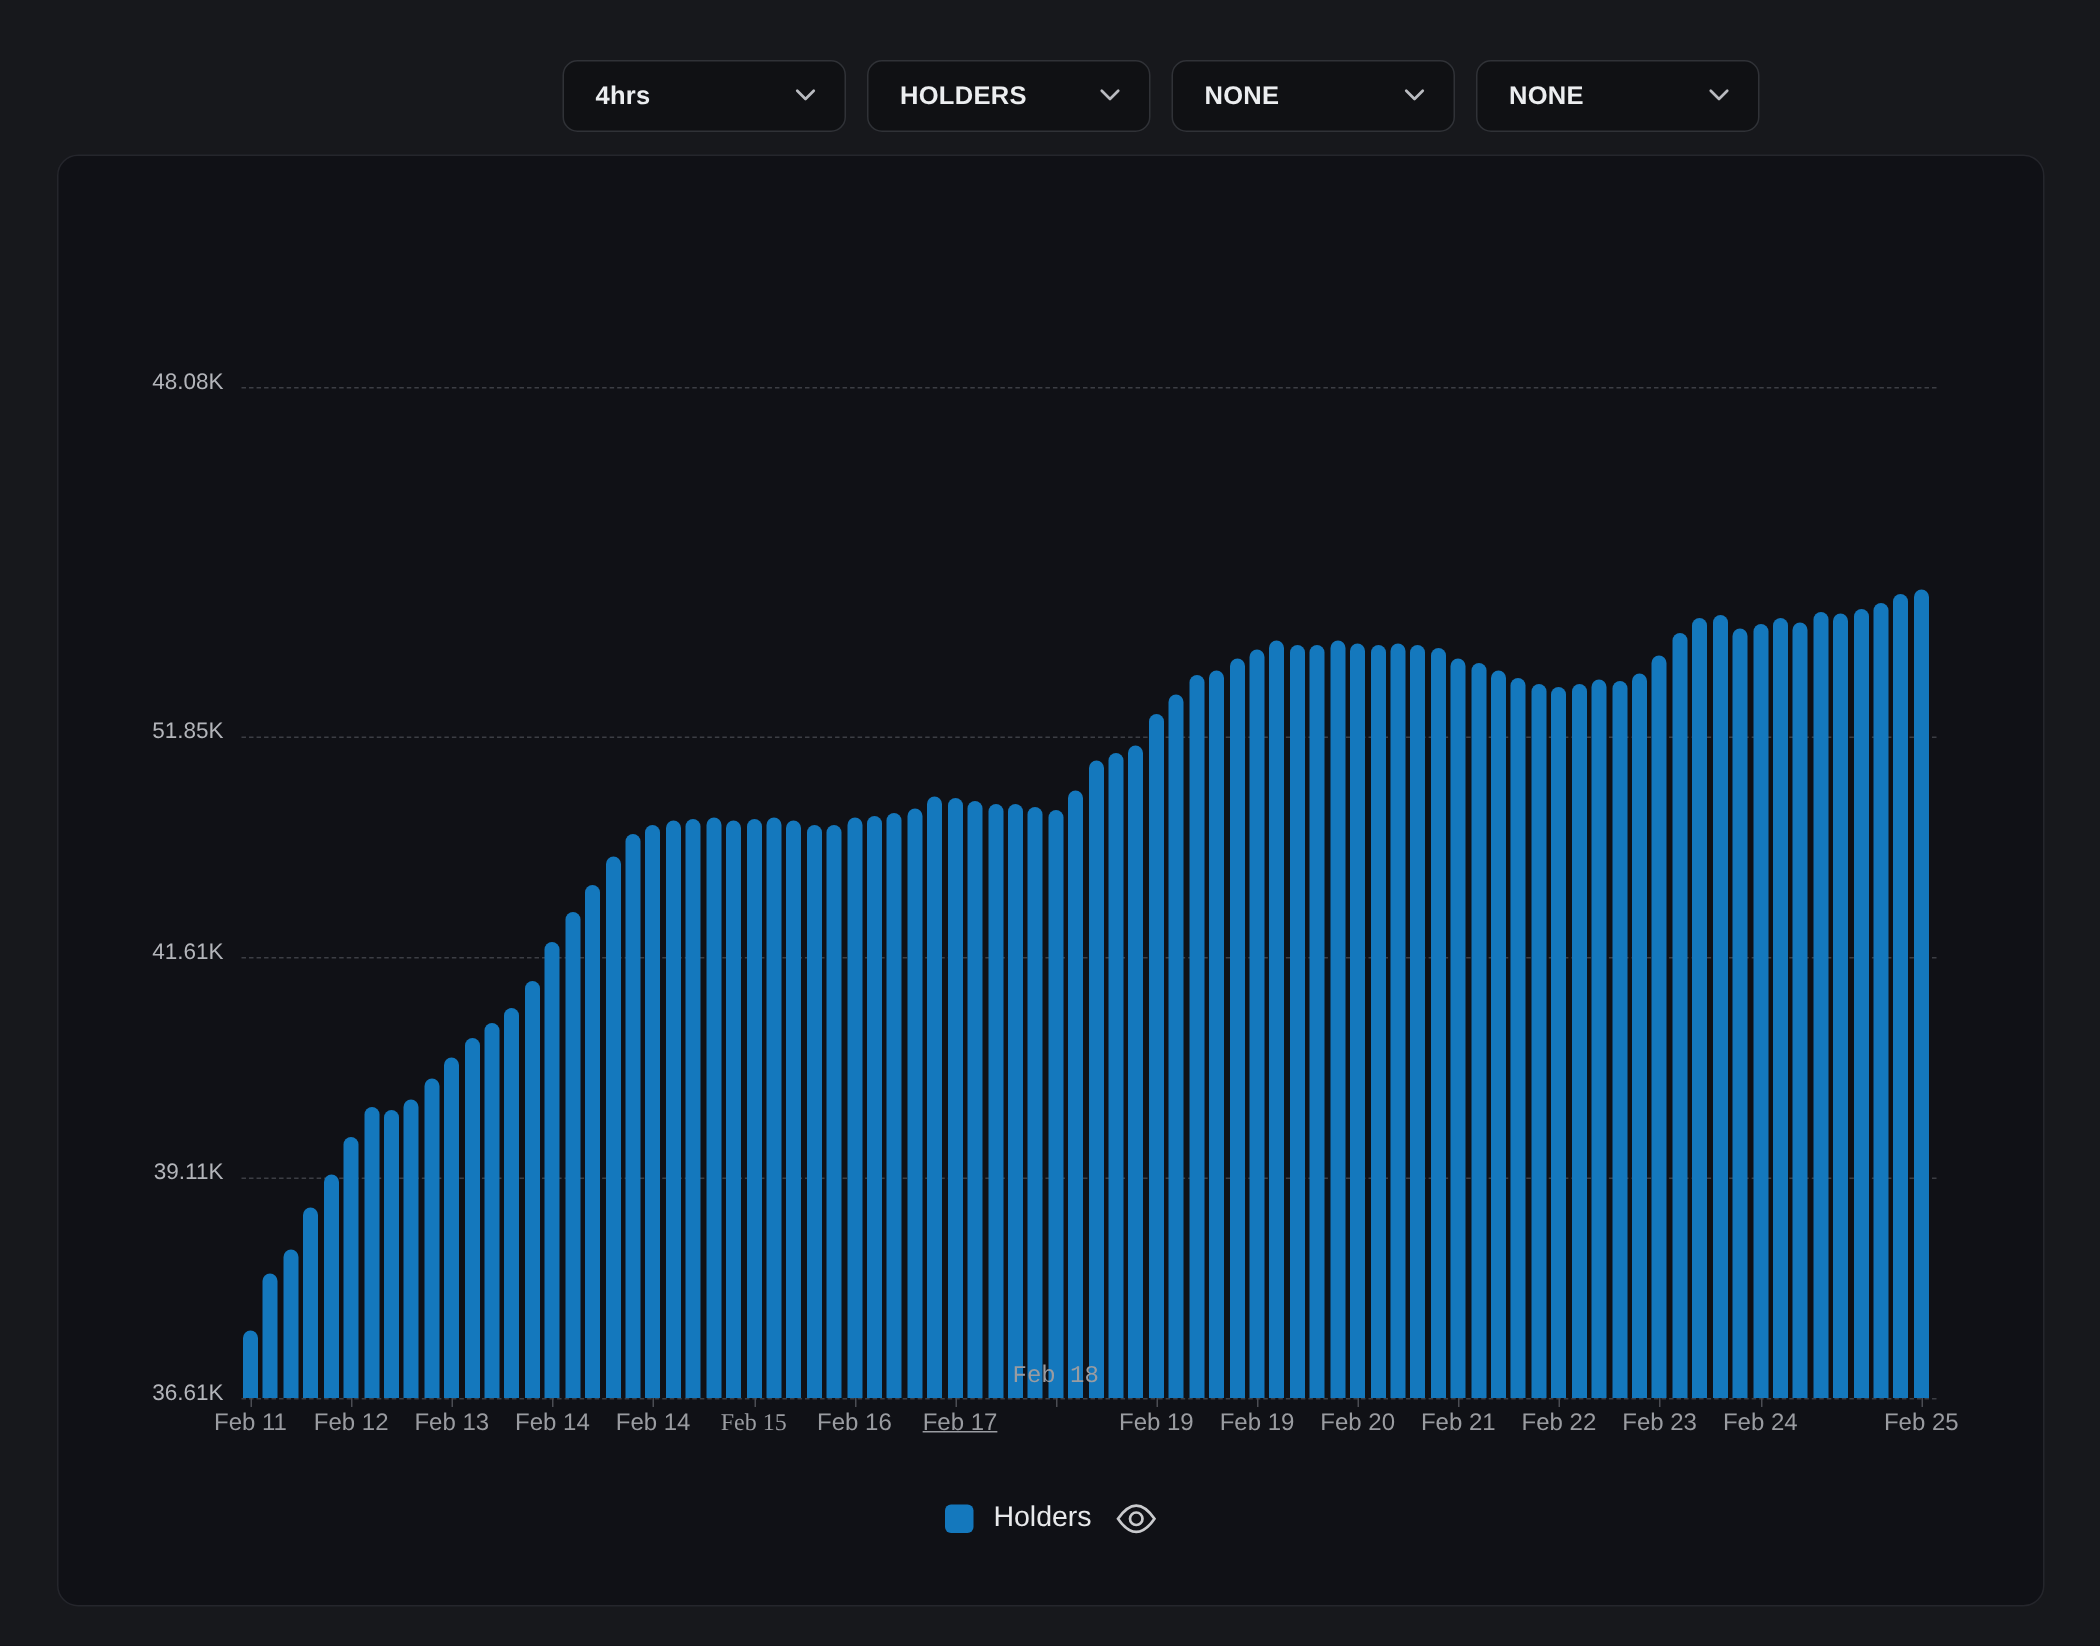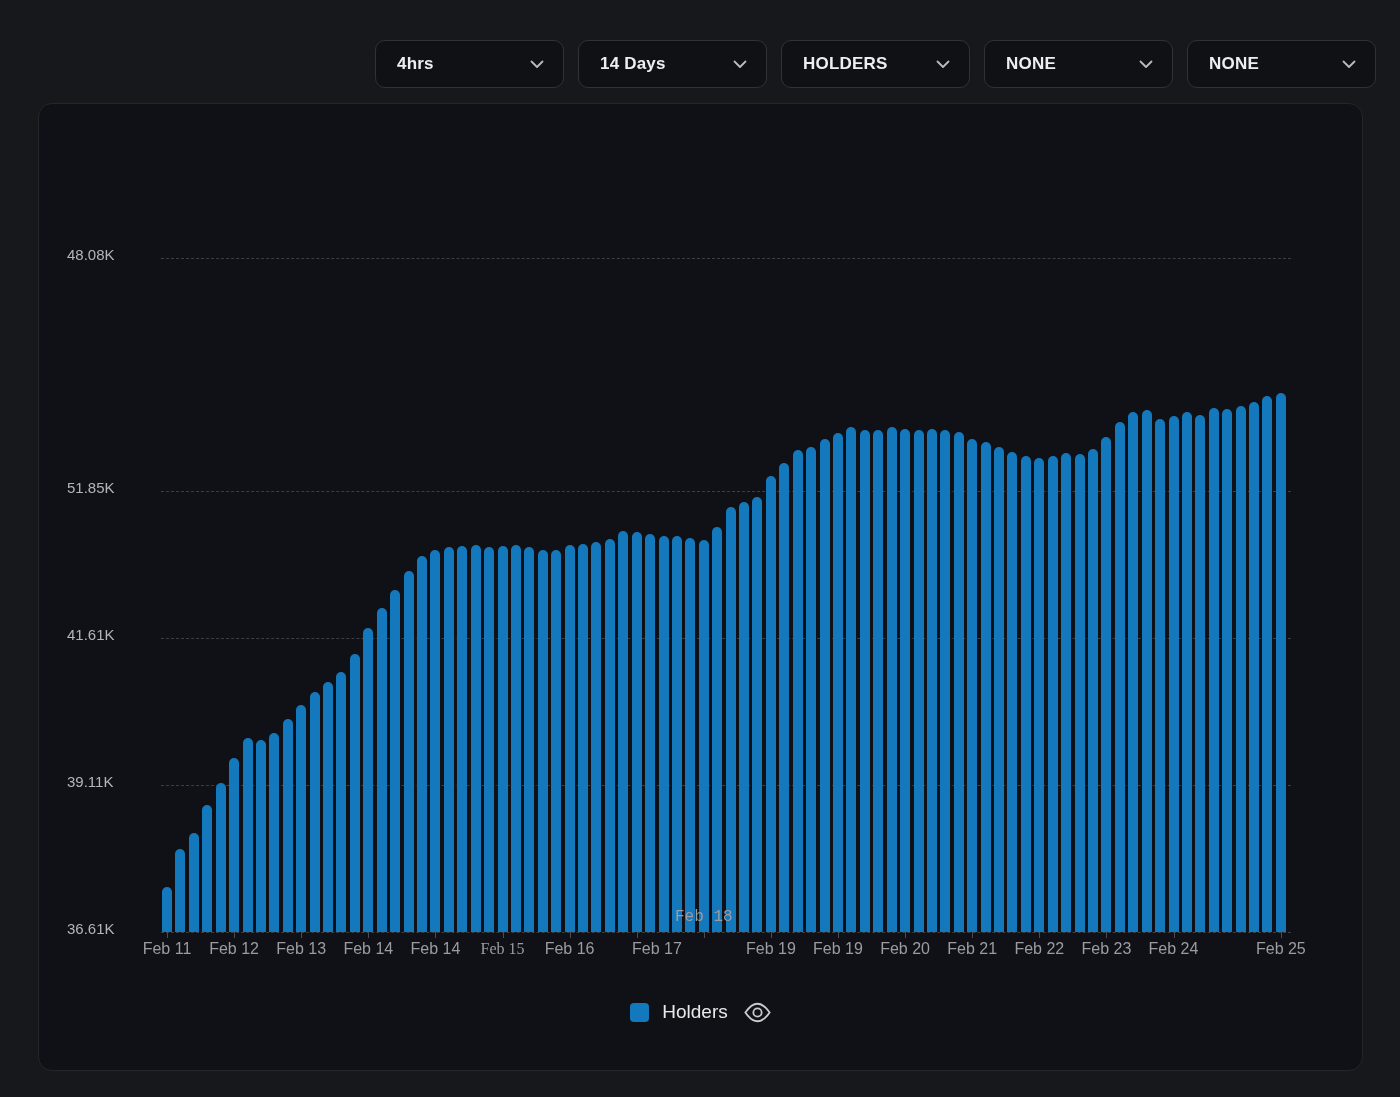--- a/index.html
+++ b/index.html
@@ -39,21 +39,21 @@
   .brand { position:absolute; left:36px; top:52px; display:flex; align-items:center; gap:15px; }
   .brand-name { color:#8e9196; font-size:27px; font-weight:700; letter-spacing:.3px; }
 
   
   #chart-layer { position:absolute; inset:0; }
   .gridline {
     position:absolute; height:0;
     border-top:1px dashed #3c3e44;
   }
   .y-tick-label {
-    position:absolute; left:28px; width:82px; 
+    position:absolute; left:28px; width:82px; text-align:right;
     color:#b3b5ba; font-size:15px;
   }
   .bar {
     position:absolute; width:10px;
     border-radius:5px 5px 0 0;
   }
   .x-tick {
     position:absolute; width:1px; height:6px; background:#4b4d53;
   }
   .x-tick-label {
@@ -69,26 +69,20 @@
   .legend-swatch { width:19px; height:19px; border-radius:4px; cursor:pointer; }
   .legend-label { color:#e8e9eb; font-size:19px; }
   .legend-eye { display:flex; align-items:center; cursor:pointer; margin-left:3px; }
 </style>
 </head>
 <body>
 
 <div class="filter-bar">
   <div class="dropdown">
     <span class="dd-label">4hrs</span>
-    <span><svg width="14" height="9" viewBox="0 0 14 9">
-          <path d="M1.5 1.5 L7 7 L12.5 1.5" fill="none" stroke="#b9bbc0" stroke-width="1.8" stroke-linecap="round" stroke-linejoin="round"></path>
-        </svg></span>
-  </div>
-  <div class="dropdown">
-    <span class="dd-label">14 Days</span>
     <span><svg width="14" height="9" viewBox="0 0 14 9">
           <path d="M1.5 1.5 L7 7 L12.5 1.5" fill="none" stroke="#b9bbc0" stroke-width="1.8" stroke-linecap="round" stroke-linejoin="round"></path>
         </svg></span>
   </div>
   <div class="dropdown">
     <span class="dd-label">HOLDERS</span>
     <span><svg width="14" height="9" viewBox="0 0 14 9">
           <path d="M1.5 1.5 L7 7 L12.5 1.5" fill="none" stroke="#b9bbc0" stroke-width="1.8" stroke-linecap="round" stroke-linejoin="round"></path>
         </svg></span>
   </div>
@@ -212,21 +206,21 @@
       <div class="x-tick-label" style="left: 262.2px; top: 836px;">Feb 13</div>
       <div class="x-tick" style="left: 329.3px; top: 828px;"></div>
       <div class="x-tick-label" style="left: 329.3px; top: 836px;">Feb 14</div>
       <div class="x-tick" style="left: 396.4px; top: 828px;"></div>
       <div class="x-tick-label" style="left: 396.4px; top: 836px;">Feb 14</div>
       <div class="x-tick" style="left: 463.5px; top: 828px;"></div>
       <div class="x-tick-label" style="left: 463.5px; top: 836px; font-family: Liberation Serif, serif;">Feb 15</div>
       <div class="x-tick" style="left: 530.6px; top: 828px;"></div>
       <div class="x-tick-label" style="left: 530.6px; top: 836px;">Feb 16</div>
       <div class="x-tick" style="left: 597.7px; top: 828px;"></div>
-      <div class="x-tick-label" style="left: 618px; top: 836px;">Feb 17</div>
+      <div class="x-tick-label" style="left: 601px; top: 836px; text-decoration: underline;">Feb 17</div>
       <div class="x-tick" style="left: 664.8px; top: 828px;"></div>
       <div class="x-tick-label" style="left: 664.8px; top: 804px; font-family: Liberation Mono, monospace;">Feb 18</div>
       <div class="x-tick" style="left: 731.9px; top: 828px;"></div>
       <div class="x-tick-label" style="left: 731.9px; top: 836px;">Feb 19</div>
       <div class="x-tick" style="left: 799px; top: 828px;"></div>
       <div class="x-tick-label" style="left: 799px; top: 836px;">Feb 19</div>
       <div class="x-tick" style="left: 866.1px; top: 828px;"></div>
       <div class="x-tick-label" style="left: 866.1px; top: 836px;">Feb 20</div>
       <div class="x-tick" style="left: 933.2px; top: 828px;"></div>
       <div class="x-tick-label" style="left: 933.2px; top: 836px;">Feb 21</div>

